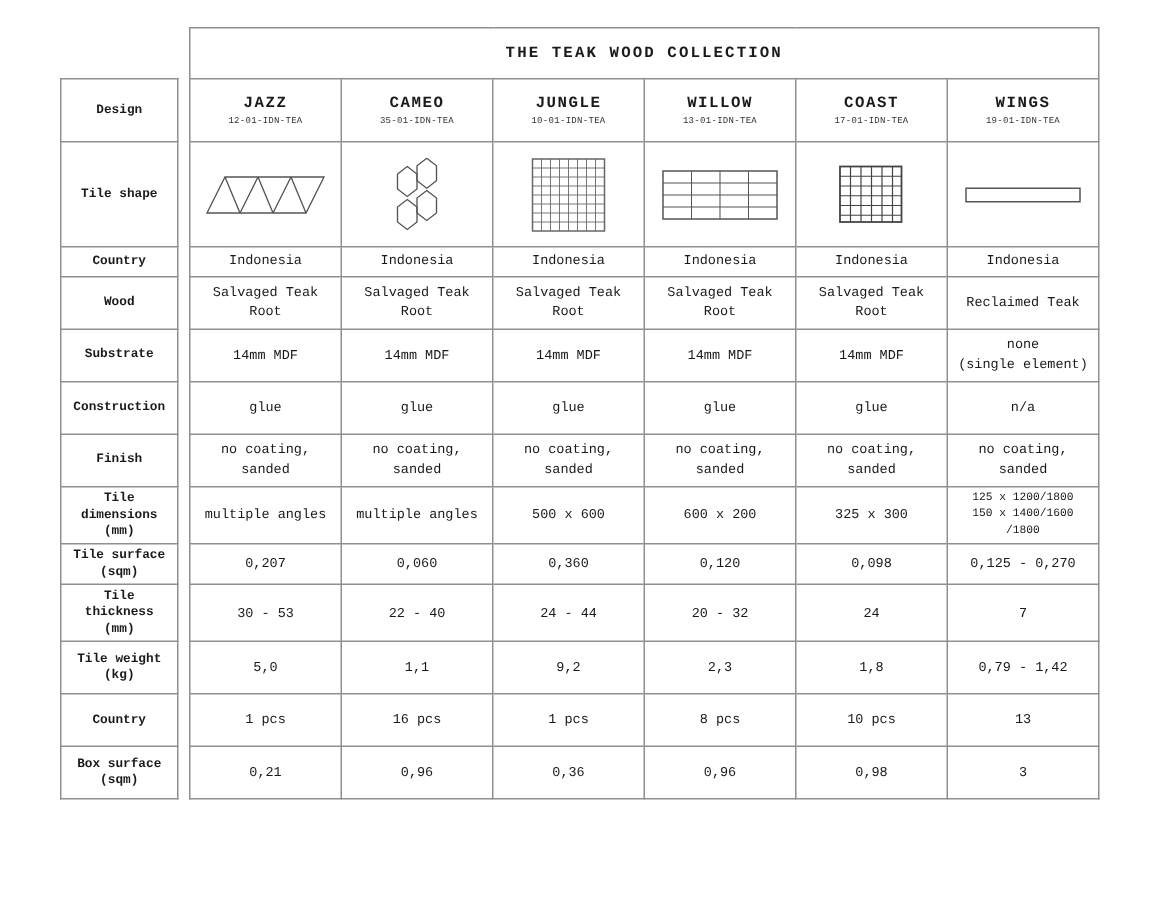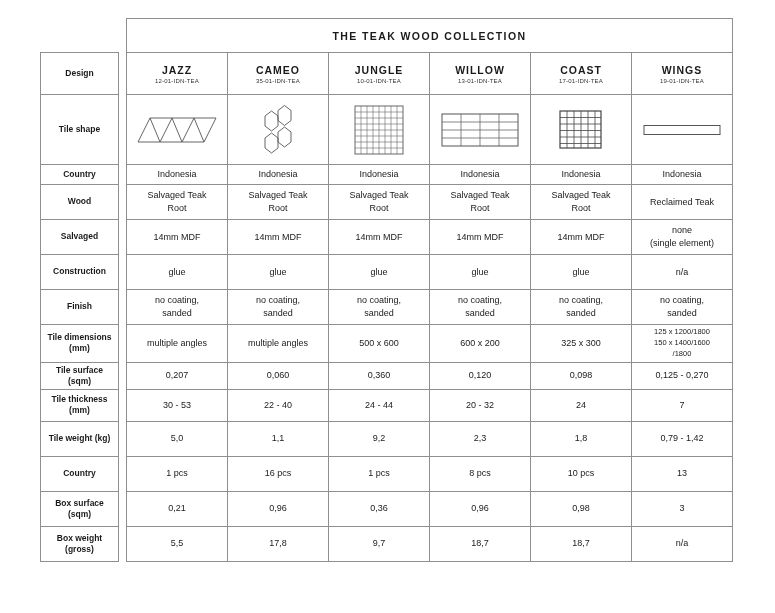--- a/index.html
+++ b/index.html
@@ -3,21 +3,21 @@
 <meta charset="utf-8">
 <style>
   * { box-sizing: border-box; }
   html,body { margin:0; padding:0; }
   body {
     width:775px; height:613px; background:#ffffff;
     font-family:"Liberation Sans","DejaVu Sans",sans-serif;
     color:#1a1a1a; position:relative; overflow:hidden;
   }
   .wrap { position:absolute; left:40px; top:18px; }
-  table.spec { border-collapse:collapse; table-layout:fixed; }
+  table.spec { border-collapse:collapse; table-layout:fixed;font-family:Liberation Mono, monospace; }
   table.spec td {
     border:1px solid #8f8f8f; text-align:center; vertical-align:middle;
     padding:2px 3px; overflow:hidden; background:#fff;
   }
   table.spec td.nb { border:none; }
   tr.h34 td{height:34px} tr.h42 td{height:42px} tr.h70 td{height:70px}
   tr.h33 td{height:20px} tr.h35 td{height:35px} tr.h37 td{height:37px}
   tr.h32 td{height:32px}
   .title-cell { font-weight:bold; font-size:10.5px; letter-spacing:1.4px; }
   .lab { font-weight:bold; font-size:8.5px; line-height:1.3; padding:2px 5px;margin-left:40px; }
@@ -152,21 +152,21 @@
     <td class="val">Salvaged Teak
 Root</td>
     <td class="val">Salvaged Teak
 Root</td>
     <td class="val">Salvaged Teak
 Root</td>
     <td class="val">Reclaimed Teak</td>
   </tr>
 
   <tr class="h35">
-    <td class="lab">Salvaged</td>
+    <td class="lab">Substrate</td>
     <td class="nb"></td>
     <td class="val">14mm MDF</td>
     <td class="val">14mm MDF</td>
     <td class="val">14mm MDF</td>
     <td class="val">14mm MDF</td>
     <td class="val">14mm MDF</td>
     <td class="val">none
 (single element)</td>
   </tr>
 
@@ -259,26 +259,16 @@
     <td class="lab">Box surface (sqm)</td>
     <td class="nb"></td>
     <td class="val">0,21</td>
     <td class="val">0,96</td>
     <td class="val">0,36</td>
     <td class="val">0,96</td>
     <td class="val">0,98</td>
     <td class="val">3</td>
   </tr>
 
-  <tr class="h35">
-    <td class="lab">Box weight (gross)</td>
-    <td class="nb"></td>
-    <td class="val">5,5</td>
-    <td class="val">17,8</td>
-    <td class="val">9,7</td>
-    <td class="val">18,7</td>
-    <td class="val">18,7</td>
-    <td class="val">n/a</td>
-  </tr>
 
 </tbody>
     </table>
 </div>
 
 </body></html>

